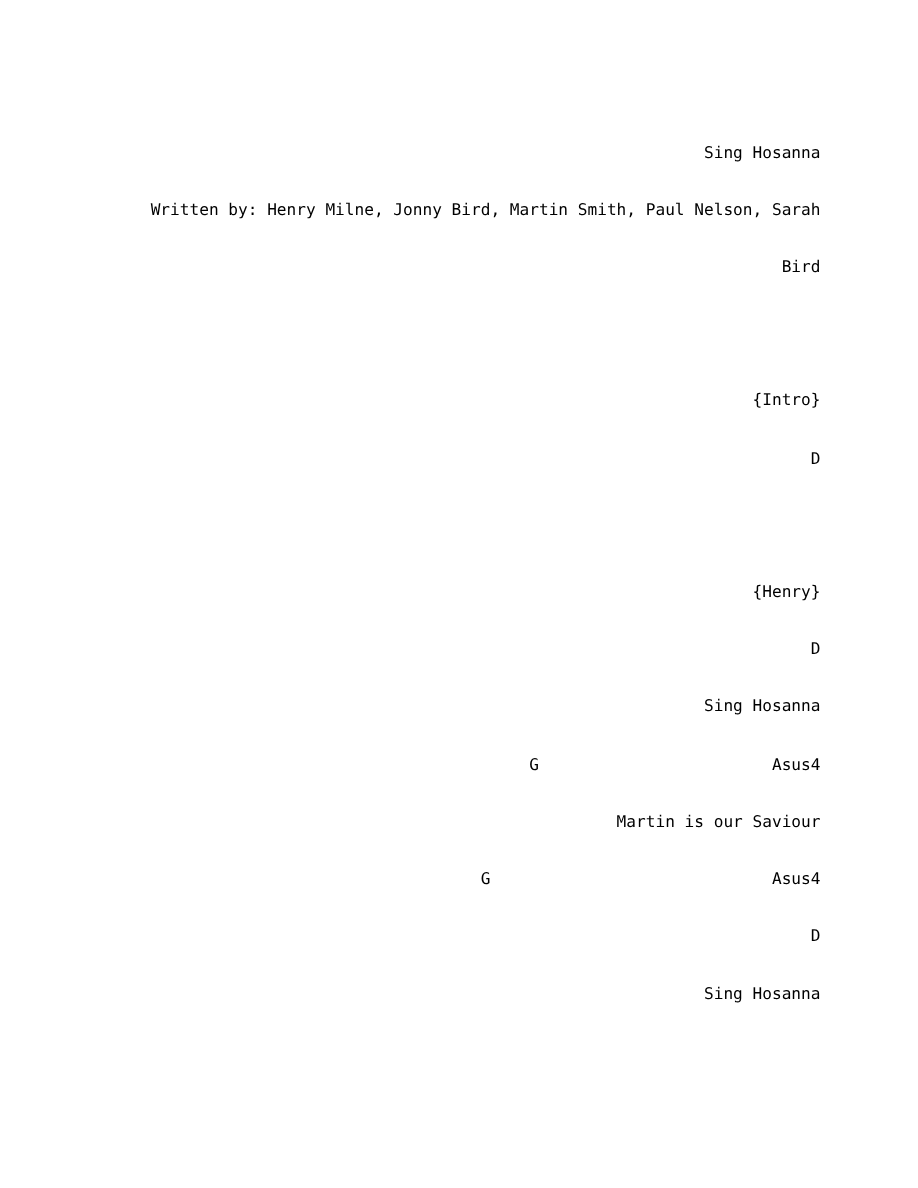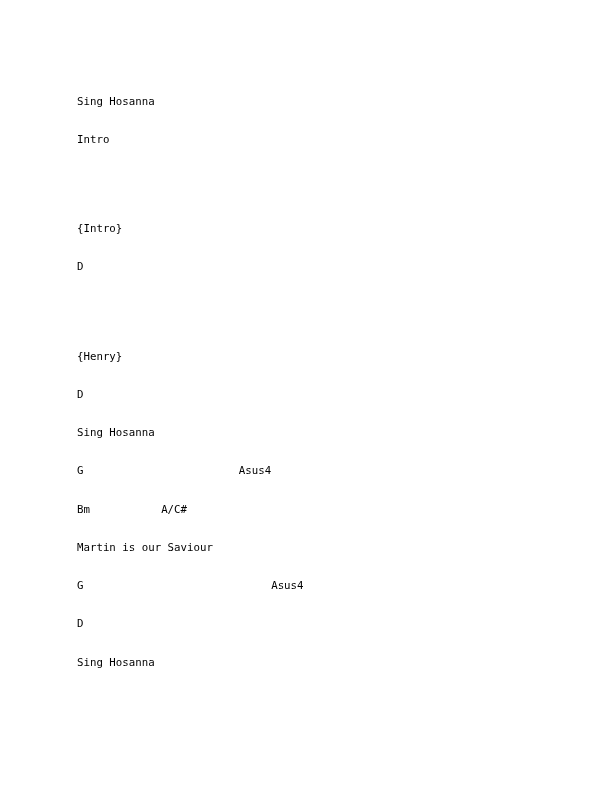--- a/index.html
+++ b/index.html
@@ -29,43 +29,44 @@
       font-family: "DejaVu Sans Mono", "Liberation Mono", monospace;
       font-size: 10.75px;
       line-height: 12.75px;
       color: #000000;
       white-space: pre;
     }
     .line {
       display: block;
       height: 12.75px;
       white-space: pre;
+      text-align: right;
     }
     .chord { color: #000000; }
     .lyric { color: #000000; }
     .section { color: #000000; }
   </style>
 </head>
 <body>
 
 <div class="page">
   <div class="sheet">
     <span class="line">Sing Hosanna</span>
-    <span class="line">Intro</span>
+    <span class="line">Written by: Henry Milne, Jonny Bird, Martin Smith, Paul Nelson, Sarah</span>
+    <span class="line">Bird</span>
     <span class="line"></span>
 
     <span class="line section">{Intro}</span>
     <span class="line chord">D</span>
     <span class="line"></span>
 
     <span class="line section">{Henry}</span>
     <span class="line chord">D</span>
     <span class="line lyric">Sing Hosanna</span>
     <span class="line chord">G                        Asus4</span>
-    <span class="line chord">Bm           A/C#</span>
     <span class="line lyric">Martin is our Saviour</span>
     <span class="line chord">G                             Asus4</span>
     <span class="line chord">D</span>
     <span class="line lyric">Sing Hosanna</span>
     
     
     
     
     
     

